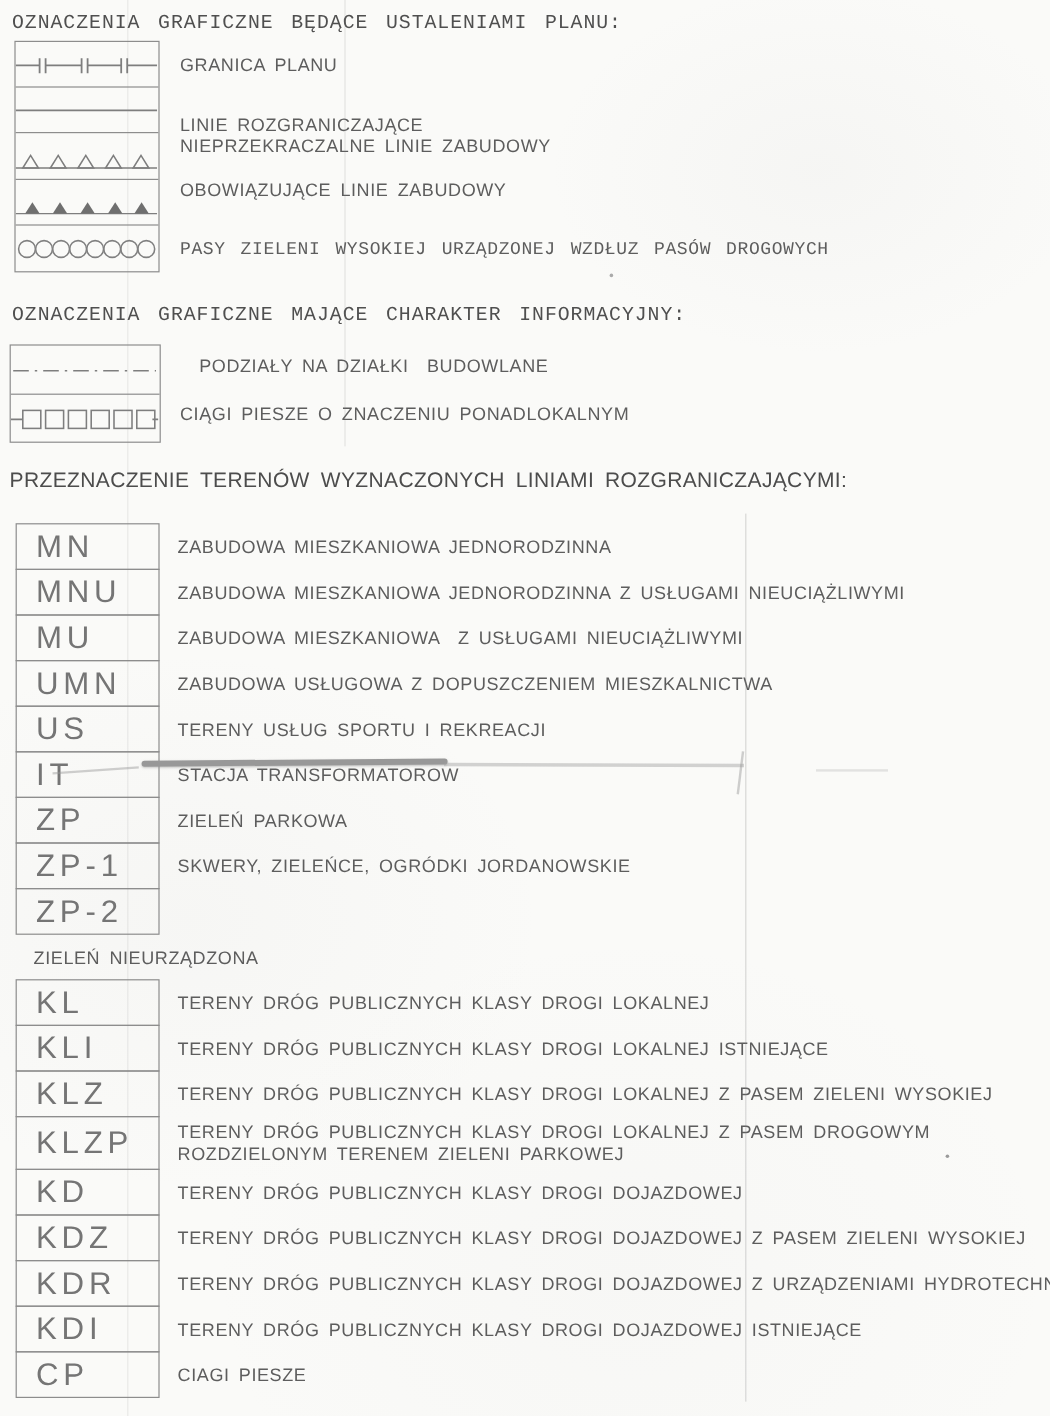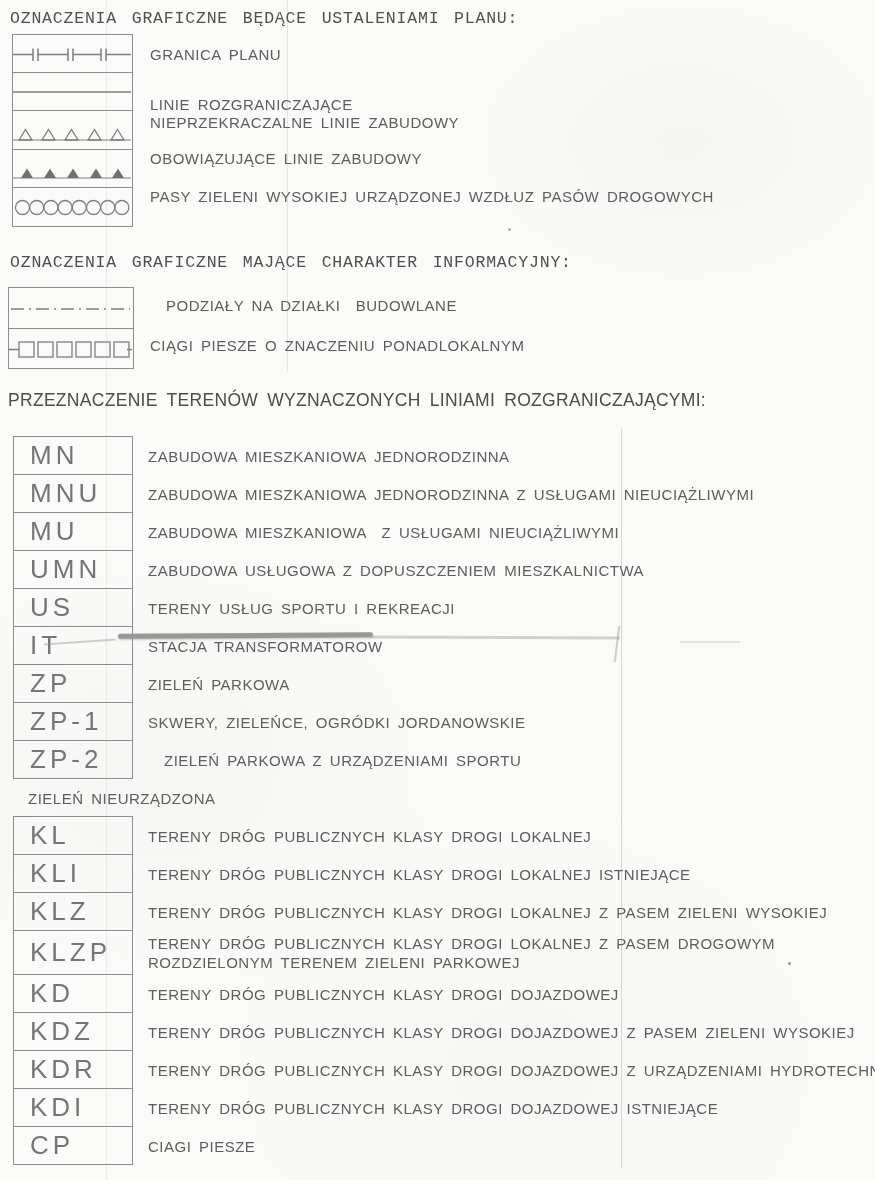--- a/index.html
+++ b/index.html
@@ -103,21 +103,21 @@
             <circle cx="108.9" cy="19.5" r="7"></circle>
         </g>
       </svg>
     </div>
   </div>
 
   <div class="abs lbl" style="left:150px;top:46px;">GRANICA PLANU</div>
   <div class="abs lbl" style="left:150px;top:80px;margin-top:16px;">LINIE ROZGRANICZAJĄCE</div>
   <div class="abs lbl" style="left:150px;top:114px;">NIEPRZEKRACZALNE LINIE ZABUDOWY</div>
   <div class="abs lbl" style="left:150px;top:150px;">OBOWIĄZUJĄCE LINIE ZABUDOWY</div>
-  <div class="abs lbl" style="left:150px;top:188px;">PASY ZIELENI WYSOKIEJ URZĄDZONEJ WZDŁUZ PASÓW DROGOWYCH</div>
+  <div class="abs lbl" style="left:150px;top:200px;font-family:Liberation Mono, monospace;">PASY ZIELENI WYSOKIEJ URZĄDZONEJ WZDŁUZ PASÓW DROGOWYCH</div>
 
   <div class="abs hdr" style="left:10px;top:253px;">OZNACZENIA GRAFICZNE MAJĄCE CHARAKTER INFORMACYJNY:</div>
 
   <div class="abs symbox" style="left:8px;top:287px;width:126px;height:82px;">
     <div class="symcell" style="height:40.5px;">
       <svg width="123" height="40" viewBox="0 0 123 40">
         <path d="M2 21 H121" stroke="#7e7e7e" stroke-width="1.3" fill="none" stroke-dasharray="13 5 2 5"></path>
       </svg>
     </div>
     <div class="symcell" style="height:40.5px;">
@@ -183,25 +183,24 @@
           <span class="code">ZP</span>
         </div>
       <div class="rlabel">ZIELEŃ PARKOWA</div>
     </div>
     <div class="trow" style="height:38px;">
       <div class="codebox">
           <span class="code">ZP-1</span>
         </div>
       <div class="rlabel">SKWERY, ZIELEŃCE, OGRÓDKI JORDANOWSKIE</div>
     </div>
-    <div class="trow" style="height:38px;gap:16px;">
+    <div class="trow" style="height:38px;">
       <div class="codebox">
           <span class="code">ZP-2</span>
         </div>
-      <div class="rlabel">ZIELEŃ PARKOWA Z URZĄDZENIAMI SPORTU</div>
     </div>
     <div class="trow" style="height:38px;">
       <div class="rlabel">ZIELEŃ NIEURZĄDZONA</div>
     </div>
     <div class="trow" style="height:38px;">
       <div class="codebox">
           <span class="code">KL</span>
         </div>
       <div class="rlabel">TERENY DRÓG PUBLICZNYCH KLASY DROGI LOKALNEJ</div>
     </div>

